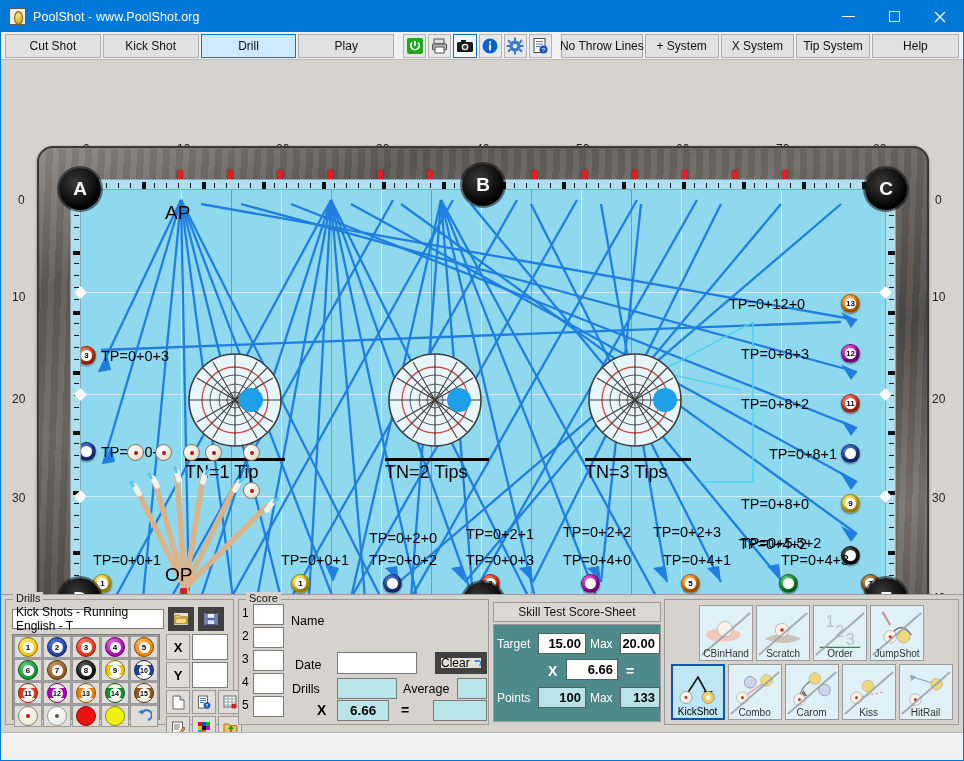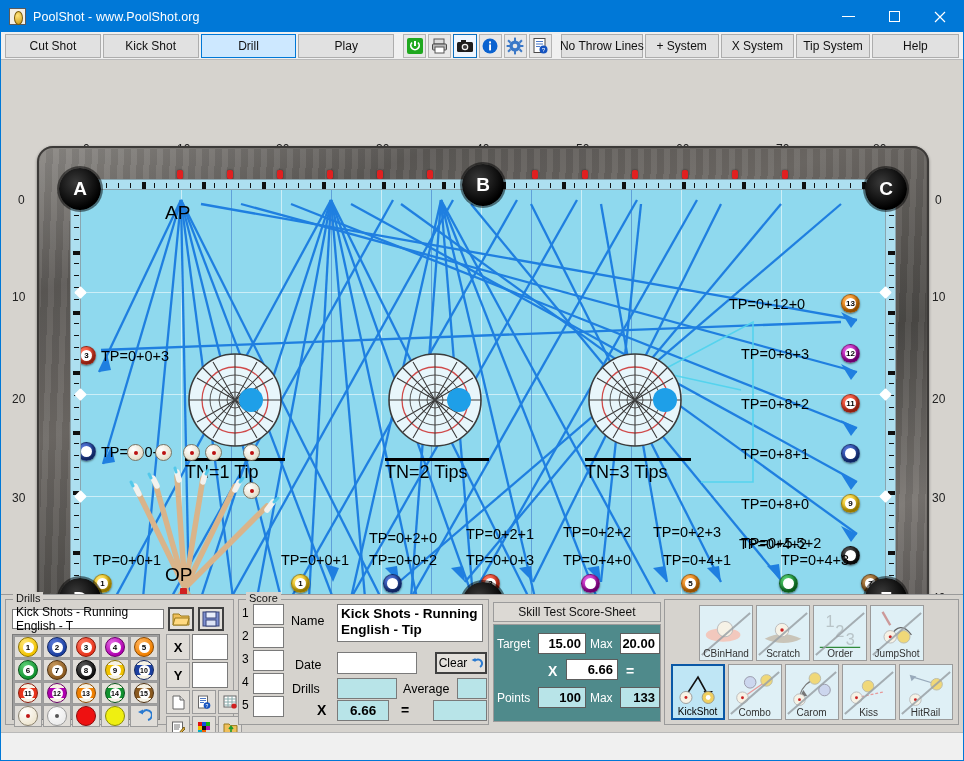--- a/index.html
+++ b/index.html
@@ -168,21 +168,21 @@
   .field {
     background: #fff; border: 1px solid #7a7a7a; font-size: 12px; color: #000;
     display: flex; align-items: center; padding: 0 3px;
   }
   .field.cyan { background: #b8e4e8; }
   .cell {
     background: #e0ddd8; border: 1px solid #9b9b9b;
     display: flex; align-items: center; justify-content: center;
   }
   .sqbtn {
-    background: #e4e1dc; border: 2px solid #404040;
+    background: #e4e1dc; border: 6px solid #404040;
     display: flex; align-items: center; justify-content: center;
   }
 
   .shotbtn {
     width: 54px; height: 56px; background: #dff0f6; border: 1px solid #9b9b9b;
     position: relative; display: flex; flex-direction: column;
     align-items: center; justify-content: flex-end; padding-bottom: 1px;
   }
   .shotbtn .cap { font-size: 10px; color: #333; z-index: 3; line-height: 11px; }
   .shotbtn .slash {
@@ -511,21 +511,21 @@
         <div class="lbl" style="left:660px;top:156px;">TP=0+8+3</div>
         <div class="ball" style="left:760px;top:154px;background:radial-gradient(circle at 35% 28%, #e36ae3, #b000b0 72%);">
             <span class="num">12</span>
           </div>
 
         <div class="lbl" style="left:660px;top:206px;">TP=0+8+2</div>
         <div class="ball" style="left:760px;top:204px;background:radial-gradient(circle at 35% 28%, #ff7a62, #e8341c 72%);">
             <span class="num">11</span>
           </div>
 
-        <div class="lbl" style="left:660px;top:256px;">TP=0+8+1</div>
+        <div class="lbl" style="left:688px;top:256px;">TP=0+8+1</div>
         <div class="ball" style="left:760px;top:254px;background:radial-gradient(circle at 35% 28%, #5a7ad8, #1b3fa0 72%);color:#fff;">
             <span class="num">10</span>
           </div>
 
         <div class="lbl" style="left:660px;top:306px;">TP=0+8+0</div>
         <div class="ball" style="left:760px;top:304px;background:radial-gradient(circle at 35% 28%, #ffe77a, #f2c300 72%);">
             <span class="num">9</span>
           </div>
 
         <div class="lbl" style="left:660px;top:345px;">TP=0+5.5+2</div>
@@ -960,21 +960,20 @@
       <div style="position:absolute;left:3px;top:29px;font-size:12px;">2</div>
       <div class="field" style="position:absolute;left:14px;top:27px;width:31px;height:21px;"></div>
       <div style="position:absolute;left:3px;top:52px;font-size:12px;">3</div>
       <div class="field" style="position:absolute;left:14px;top:50px;width:31px;height:21px;"></div>
       <div style="position:absolute;left:3px;top:75px;font-size:12px;">4</div>
       <div class="field" style="position:absolute;left:14px;top:73px;width:31px;height:21px;"></div>
       <div style="position:absolute;left:3px;top:98px;font-size:12px;">5</div>
       <div class="field" style="position:absolute;left:14px;top:96px;width:31px;height:21px;"></div>
 
       <div style="position:absolute;left:52px;top:14px;font-size:12.5px;">Name</div>
-      <div class="field" style="position:absolute;left:98px;top:4px;width:146px;height:38px;font-size:13.5px;font-weight:bold;line-height:16px;align-items:flex-start;padding-top:1px;">Kick Shots - Running English  - Tip</div>
 
       <div style="position:absolute;left:56px;top:58px;font-size:12.5px;">Date</div>
       <div class="field" style="position:absolute;left:98px;top:52px;width:80px;height:22px;"></div>
       <div class="sqbtn" style="position:absolute;left:196px;top:52px;width:52px;height:22px;font-size:12px;gap:3px;">
         <span>Clear</span>
         <svg width="13" height="12" viewBox="0 0 13 12">
             <path d="M10 10 A4 4 0 1 0 6 3 L3.5 3" fill="none" stroke="#2a7ad0" stroke-width="2"></path>
             <polygon points="1.5,3 5.5,1 5.5,5" fill="#2a7ad0"></polygon>
           </svg>
       </div>

